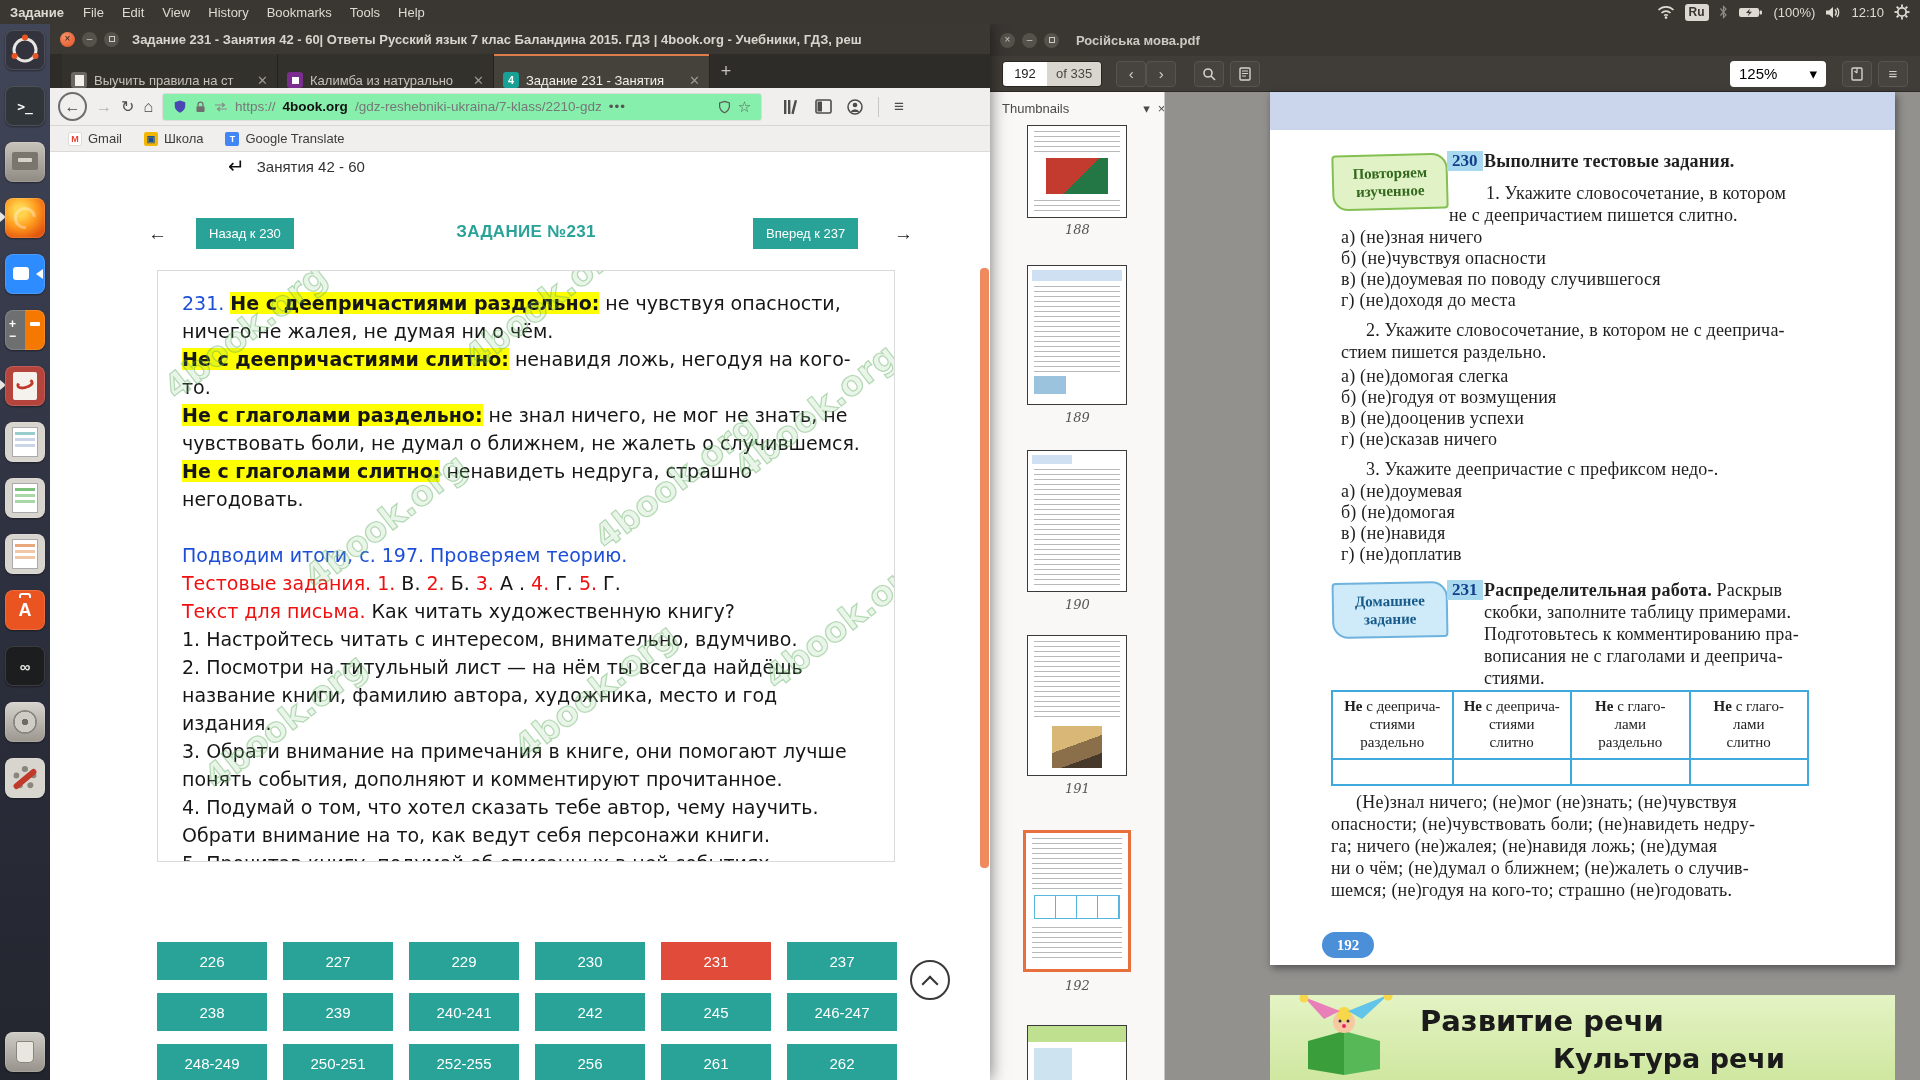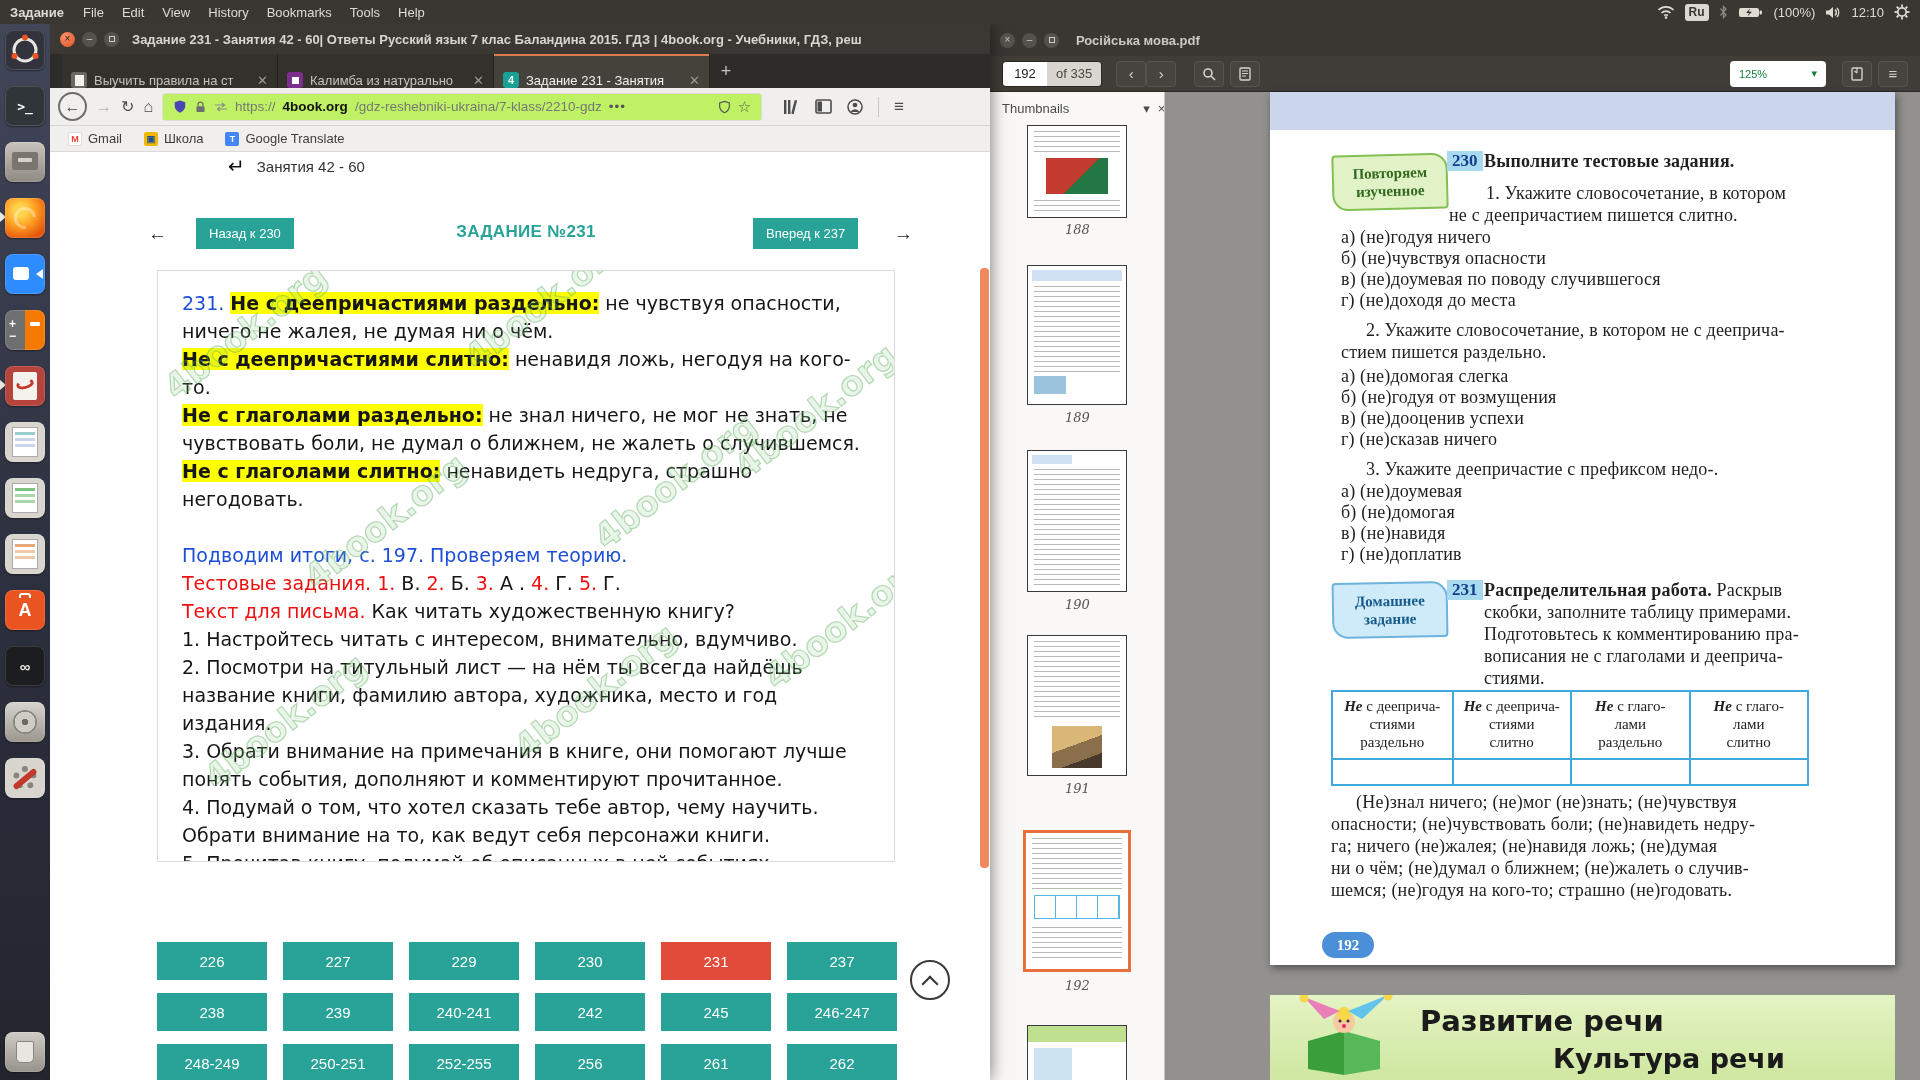--- a/index.html
+++ b/index.html
@@ -63,21 +63,21 @@
 .tab .x{color:#9d9992;font-size:13px}
 .fav{width:16px;height:16px;border-radius:3px;flex:0 0 16px;display:flex;align-items:center;justify-content:center;font-size:11px;font-weight:bold;color:#fff;position:relative}
 .fav1{background:#6b6863}.fav1 i{width:9px;height:11px;background:#f2f0ec;display:block}
 .fav2{background:#7b2e8e}.fav2 i{width:7px;height:7px;background:#fff;display:block}
 .fav3{background:#18a094}
 .newtab{width:32px;display:flex;align-items:center;justify-content:center;color:#c6c2ba;font-size:18px}
 .fnav{height:38px;background:#f1efed;display:flex;align-items:center;padding:0 8px;gap:9px;border-bottom:1px solid #d8d6d2}
 .nb{color:#4c4c4c;font-size:16px;text-align:center}
 .nb.back{width:29px;height:29px;border:2px solid #6d6d6d;border-radius:50%;line-height:25px;flex:0 0 29px}
 .nb.dis{color:#b5b3af}
-.url{width:600px;height:28px;background:#bef264;border:1px solid #dedcd8;border-radius:3px;display:flex;align-items:center;gap:7px;padding:0 10px;font-size:13.5px;color:#777}
+.url{width:600px;height:28px;background:#86efac;border:1px solid #dedcd8;border-radius:3px;display:flex;align-items:center;gap:7px;padding:0 10px;font-size:13.5px;color:#777}
 .url .dom{color:#111;font-weight:bold}
 .url .path{white-space:nowrap;overflow:hidden;max-width:250px;flex:0 1 auto}
 .url .dots{color:#555;letter-spacing:1px}
 .url .star{margin-left:auto;color:#5a5a5a;font-size:15px}
 .ricons{display:flex;align-items:center;gap:15px;margin-left:12px;color:#4c4c4c}
 .sep{width:1px;height:20px;background:#c9c7c3}
 .fbm{height:26px;background:#f1efed;border-bottom:1px solid #dcdad6;display:flex;align-items:center;gap:22px;padding-left:18px;font-size:13px;color:#3c3c3c}
 .bmi{display:flex;align-items:center;gap:6px}
 .bico{width:14px;height:14px;border-radius:2px;display:flex;align-items:center;justify-content:center;font:bold 9px "Liberation Sans"}
 .bgm{background:#fff;border:1px solid #ddd;color:#ea4335}
@@ -108,42 +108,42 @@
 
 
 #pdf{position:absolute;left:990px;top:24px;width:930px;height:1056px;background:#93918e;z-index:5;box-shadow:0 0 12px rgba(0,0,0,.5)}
 .pdft{height:32px;background:#3a3733;display:flex;align-items:center;gap:7px;padding:0 10px}
 .pdft .t{color:#cdc9c2;font-weight:bold;font-size:13px;margin-left:10px}
 .pdfbar{height:36px;background:#403d38;border-bottom:1px solid #2c2a26;display:flex;align-items:center;padding:0 12px}
 .pgbox{display:flex;height:26px;border-radius:4px;overflow:hidden;border:1px solid #29261f}
 .pgcur{width:44px;background:#fff;color:#222;font-size:13px;text-align:center;border:none;height:24px;font-family:"Liberation Sans"}
 .pgtot{background:#d9d6d0;color:#4a463f;font-size:13px;display:flex;align-items:center;padding:0 9px}
 .pbtn{width:30px;height:26px;background:#47443f;border:1px solid #57534d;border-radius:4px;color:#d6d2cb;display:flex;align-items:center;justify-content:center;font-size:15px}
-.zoombox{margin-left:auto;width:96px;height:26px;background:#fff;border-radius:4px;display:flex;align-items:center;justify-content:space-between;padding:0 9px;font-size:11px;color:#15803d}
+.zoombox{margin-left:auto;width:96px;height:26px;background:#fff;border-radius:4px;display:flex;align-items:center;justify-content:space-between;padding:0 9px;font-size:15px;color:#000000}
 #thpanel{position:absolute;left:0;top:68px;width:175px;height:988px;background:#f9f8f6;border-right:1px solid #c8c6c2;overflow:hidden}
 .thead{height:32px;display:flex;align-items:center;padding:0 12px;gap:8px;color:#4a4a4a;font-size:13px}
 .thumb{position:absolute;left:37px;width:100px;background:#fff;border:1px solid #3a3a3a}
 .thumb.sel{left:33px;width:108px;border:3px solid #e8703d}
 .tlabel{position:absolute;left:0;width:175px;text-align:center;font:italic 13px "DejaVu Serif",serif;color:#555}
 .sk{position:absolute;left:6px;right:6px;background:repeating-linear-gradient(180deg,#b9b9b9 0 1px,transparent 1px 5px)}
 .im{position:absolute}
 #bookpage{position:absolute;left:280px;top:68px;width:625px;height:873px;background:#fff;box-shadow:2px 3px 8px rgba(0,0,0,.45)}
 .band{position:absolute;left:0;top:0;width:625px;height:38px;background:#cbd6ec}
 .bl{position:absolute;font-family:"Liberation Serif",serif;font-size:18px;color:#1f1f1f;white-space:nowrap;letter-spacing:.2px}
 .bb{font-weight:bold}
 .badge{position:absolute;left:62px;width:116px;height:56px;border-radius:4px 16px 4px 16px;display:flex;flex-direction:column;align-items:center;justify-content:center;font:bold 15px "Liberation Serif",serif;line-height:18px;text-align:center}
 #bG{top:62px;background:#e0f2c6;border:2px solid #84bf52;color:#33691e;transform:rotate(-1.5deg)}
 #bB{top:490px;background:#cfeaf8;border:2px solid #6db3dd;color:#155a8a;transform:rotate(-1deg)}
 .bnum{position:absolute;font:bold 17px "Liberation Serif",serif;color:#123f8c;background:#a9d9ee;padding:0 5px}
 .btable{position:absolute;left:61px;top:598px;width:478px;border:2px solid #3fa9dc;display:grid;grid-template-columns:repeat(4,1fr)}
 .bch{border-left:2px solid #3fa9dc;padding:5px 2px 7px;text-align:center;font:15px/18px "Liberation Serif",serif;color:#222}
 .bch:nth-child(1){border-left:none}
 .bce{border-left:2px solid #3fa9dc;border-top:2px solid #3fa9dc;height:26px}
 .bce:nth-child(5){border-left:none}
-.ne{font-weight:bold;font-style:italic}
+.ne{font-weight:bold;}
 #pagenum{position:absolute;left:52px;top:840px;width:52px;height:26px;background:#4a8fd8;border-radius:13px;color:#fff;font:bold 15px "Liberation Serif",serif;display:flex;align-items:center;justify-content:center}
 #npage{position:absolute;left:280px;top:971px;width:625px;height:85px;background:linear-gradient(180deg,#e4f3c4,#cfe7a0)}
 .np1{position:absolute;left:150px;top:9px;font:bold 29px "DejaVu Sans",sans-serif;color:#1b1b1b}
 .np2{position:absolute;left:283px;top:48px;font:bold 27px "DejaVu Sans",sans-serif;color:#1b1b1b}
 </style>
 </head>
 <body>
 
 <div id="screen">
 
@@ -505,21 +505,21 @@
       <div class="band"></div>
 
       <div class="badge" id="bG">
         <span>Повторяем</span>
           <span>изученное</span>
       </div>
       <span class="bnum" style="left:177px;top:59px">230</span>
       <span class="bl bb" style="left:214px;top:59px">Выполните тестовые задания.</span>
       <span class="bl" style="left:216px;top:91px">1. Укажите словосочетание, в котором</span>
       <span class="bl" style="left:179px;top:113px">не с деепричастием пишется слитно.</span>
-      <span class="bl" style="left:71px;top:135px">а) (не)годуя ничего</span>
+      <span class="bl" style="left:71px;top:135px">а) (не)зная ничего</span>
       <span class="bl" style="left:71px;top:156px">б) (не)чувствуя опасности</span>
       <span class="bl" style="left:71px;top:177px">в) (не)доумевая по поводу случившегося</span>
       <span class="bl" style="left:71px;top:198px">г) (не)доходя до места</span>
       <span class="bl" style="left:96px;top:228px">2. Укажите словосочетание, в котором не с дееприча-</span>
       <span class="bl" style="left:71px;top:250px">стием пишется раздельно.</span>
       <span class="bl" style="left:71px;top:274px">а) (не)домогая слегка</span>
       <span class="bl" style="left:71px;top:295px">б) (не)годуя от возмущения</span>
       <span class="bl" style="left:71px;top:316px">в) (не)дооценив успехи</span>
       <span class="bl" style="left:71px;top:337px">г) (не)сказав ничего</span>
       <span class="bl" style="left:96px;top:367px">3. Укажите деепричастие с префиксом недо-.</span>

